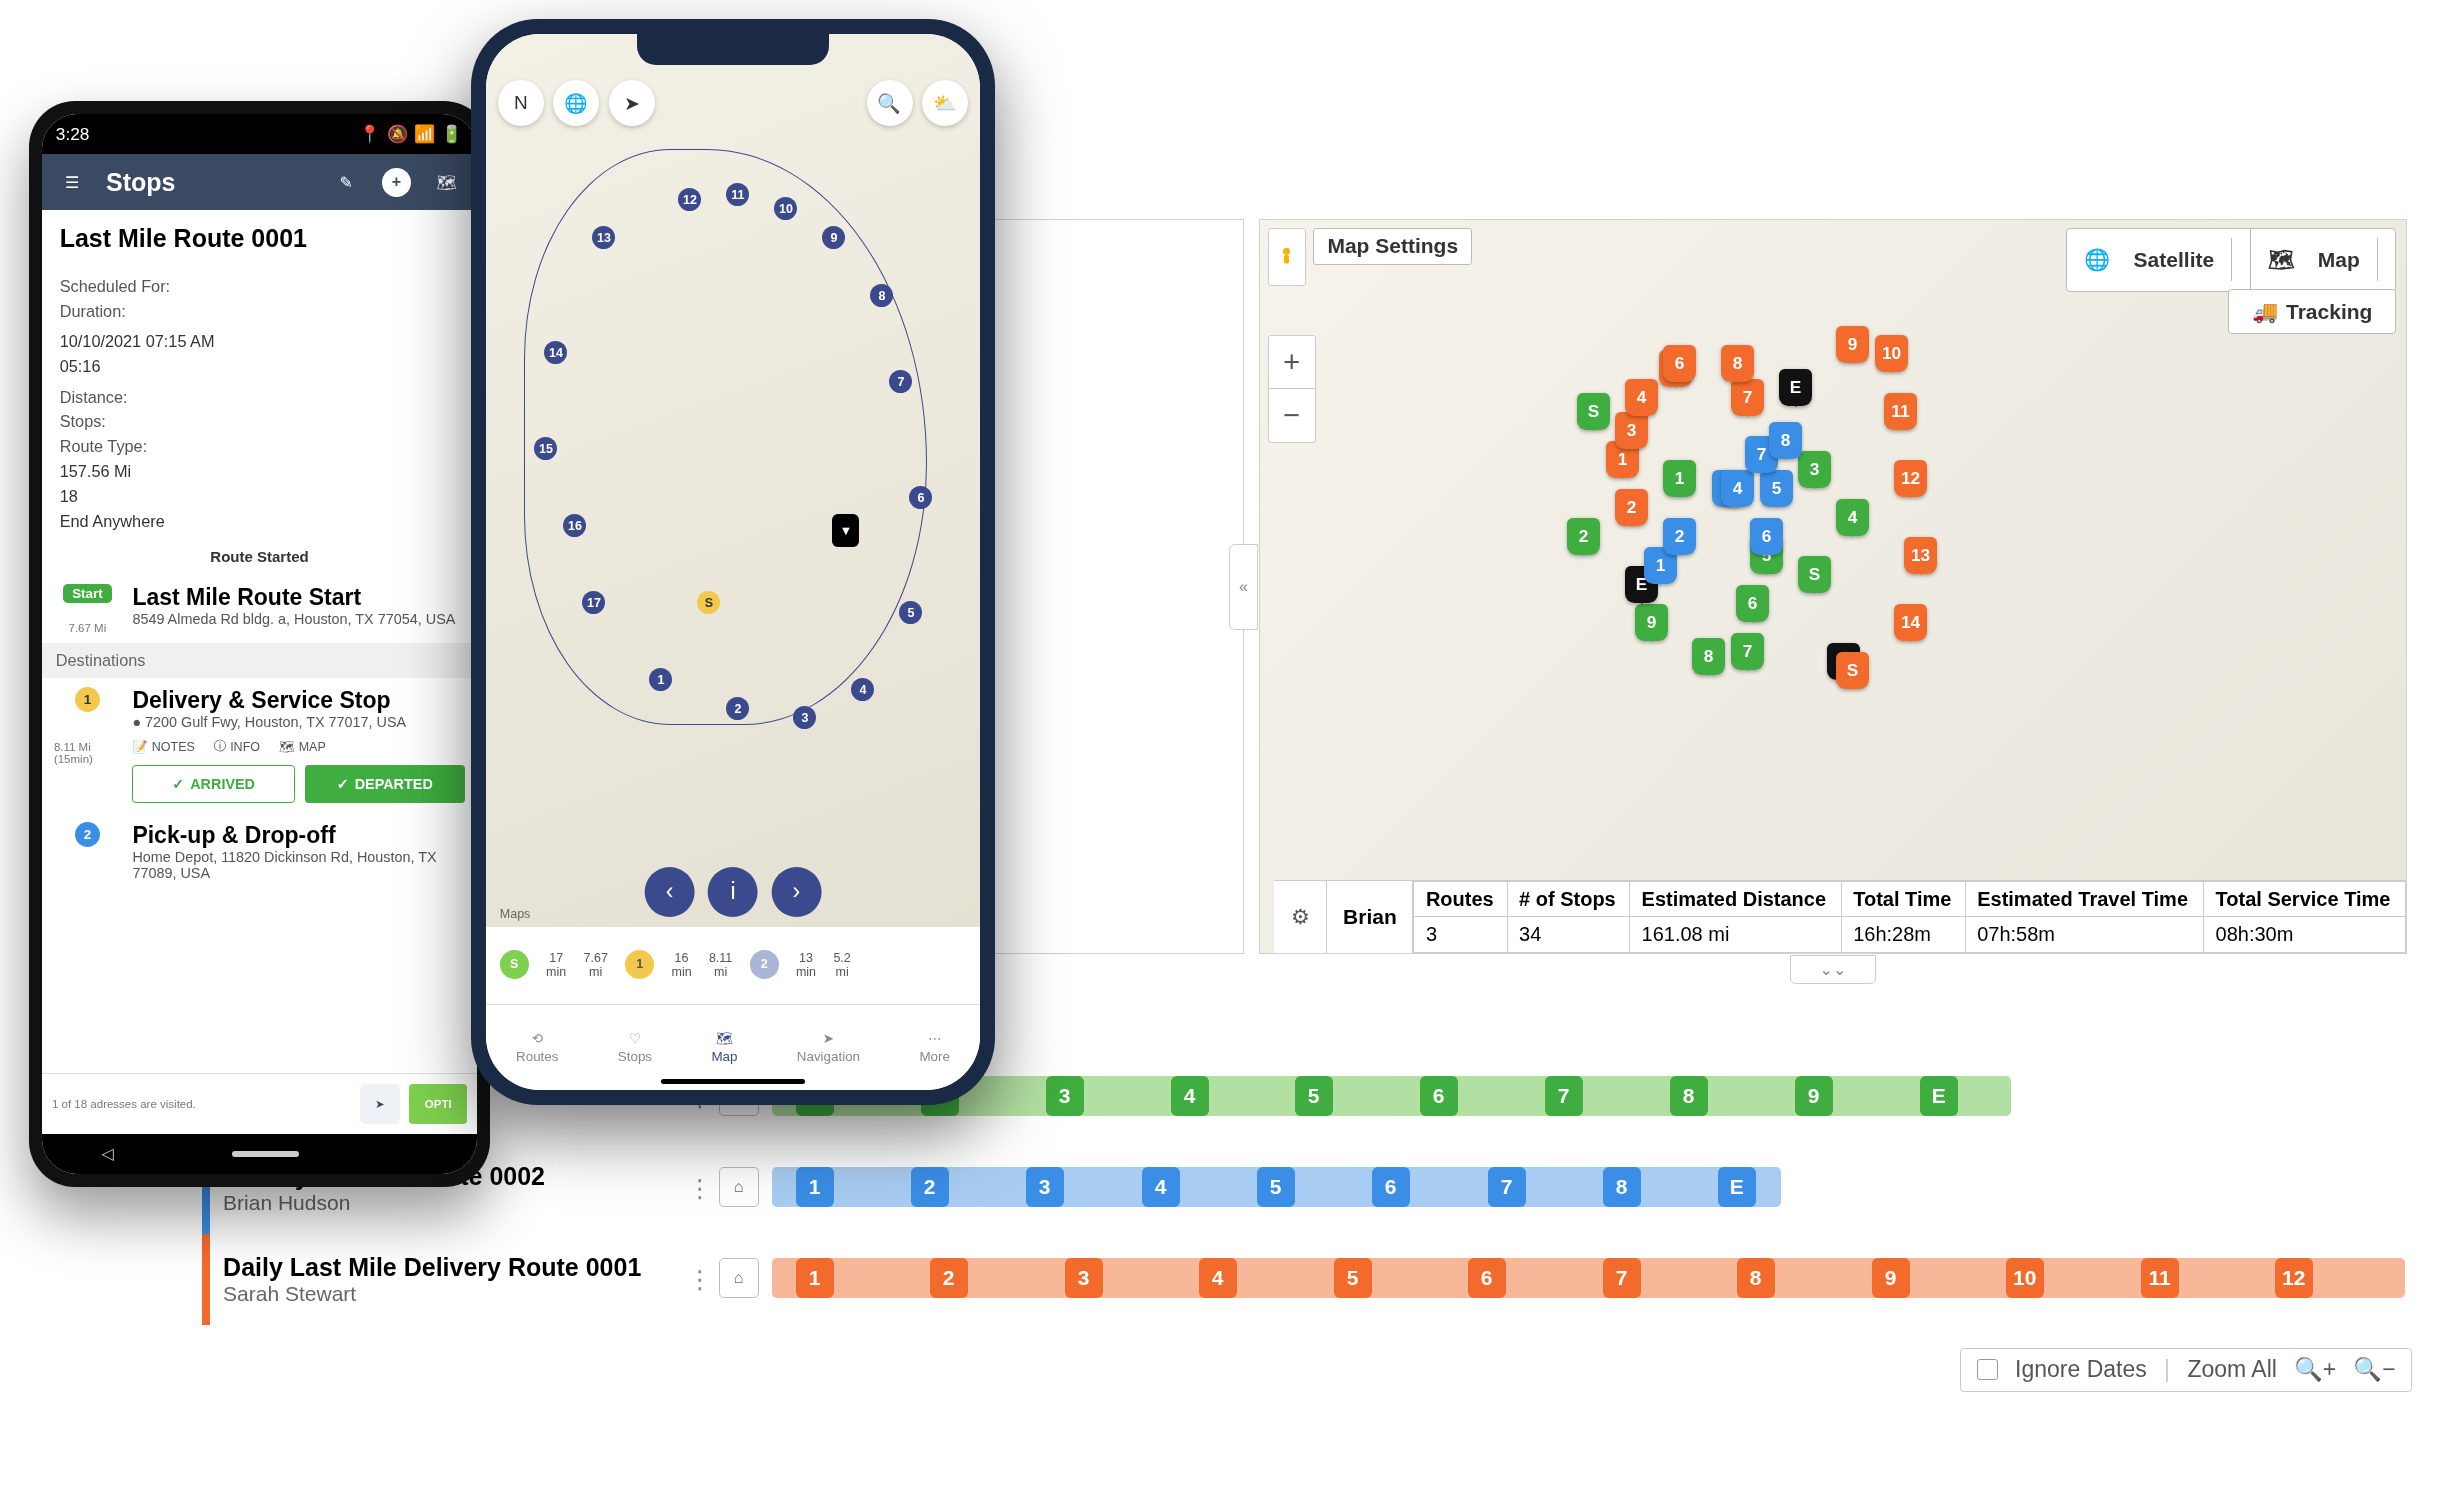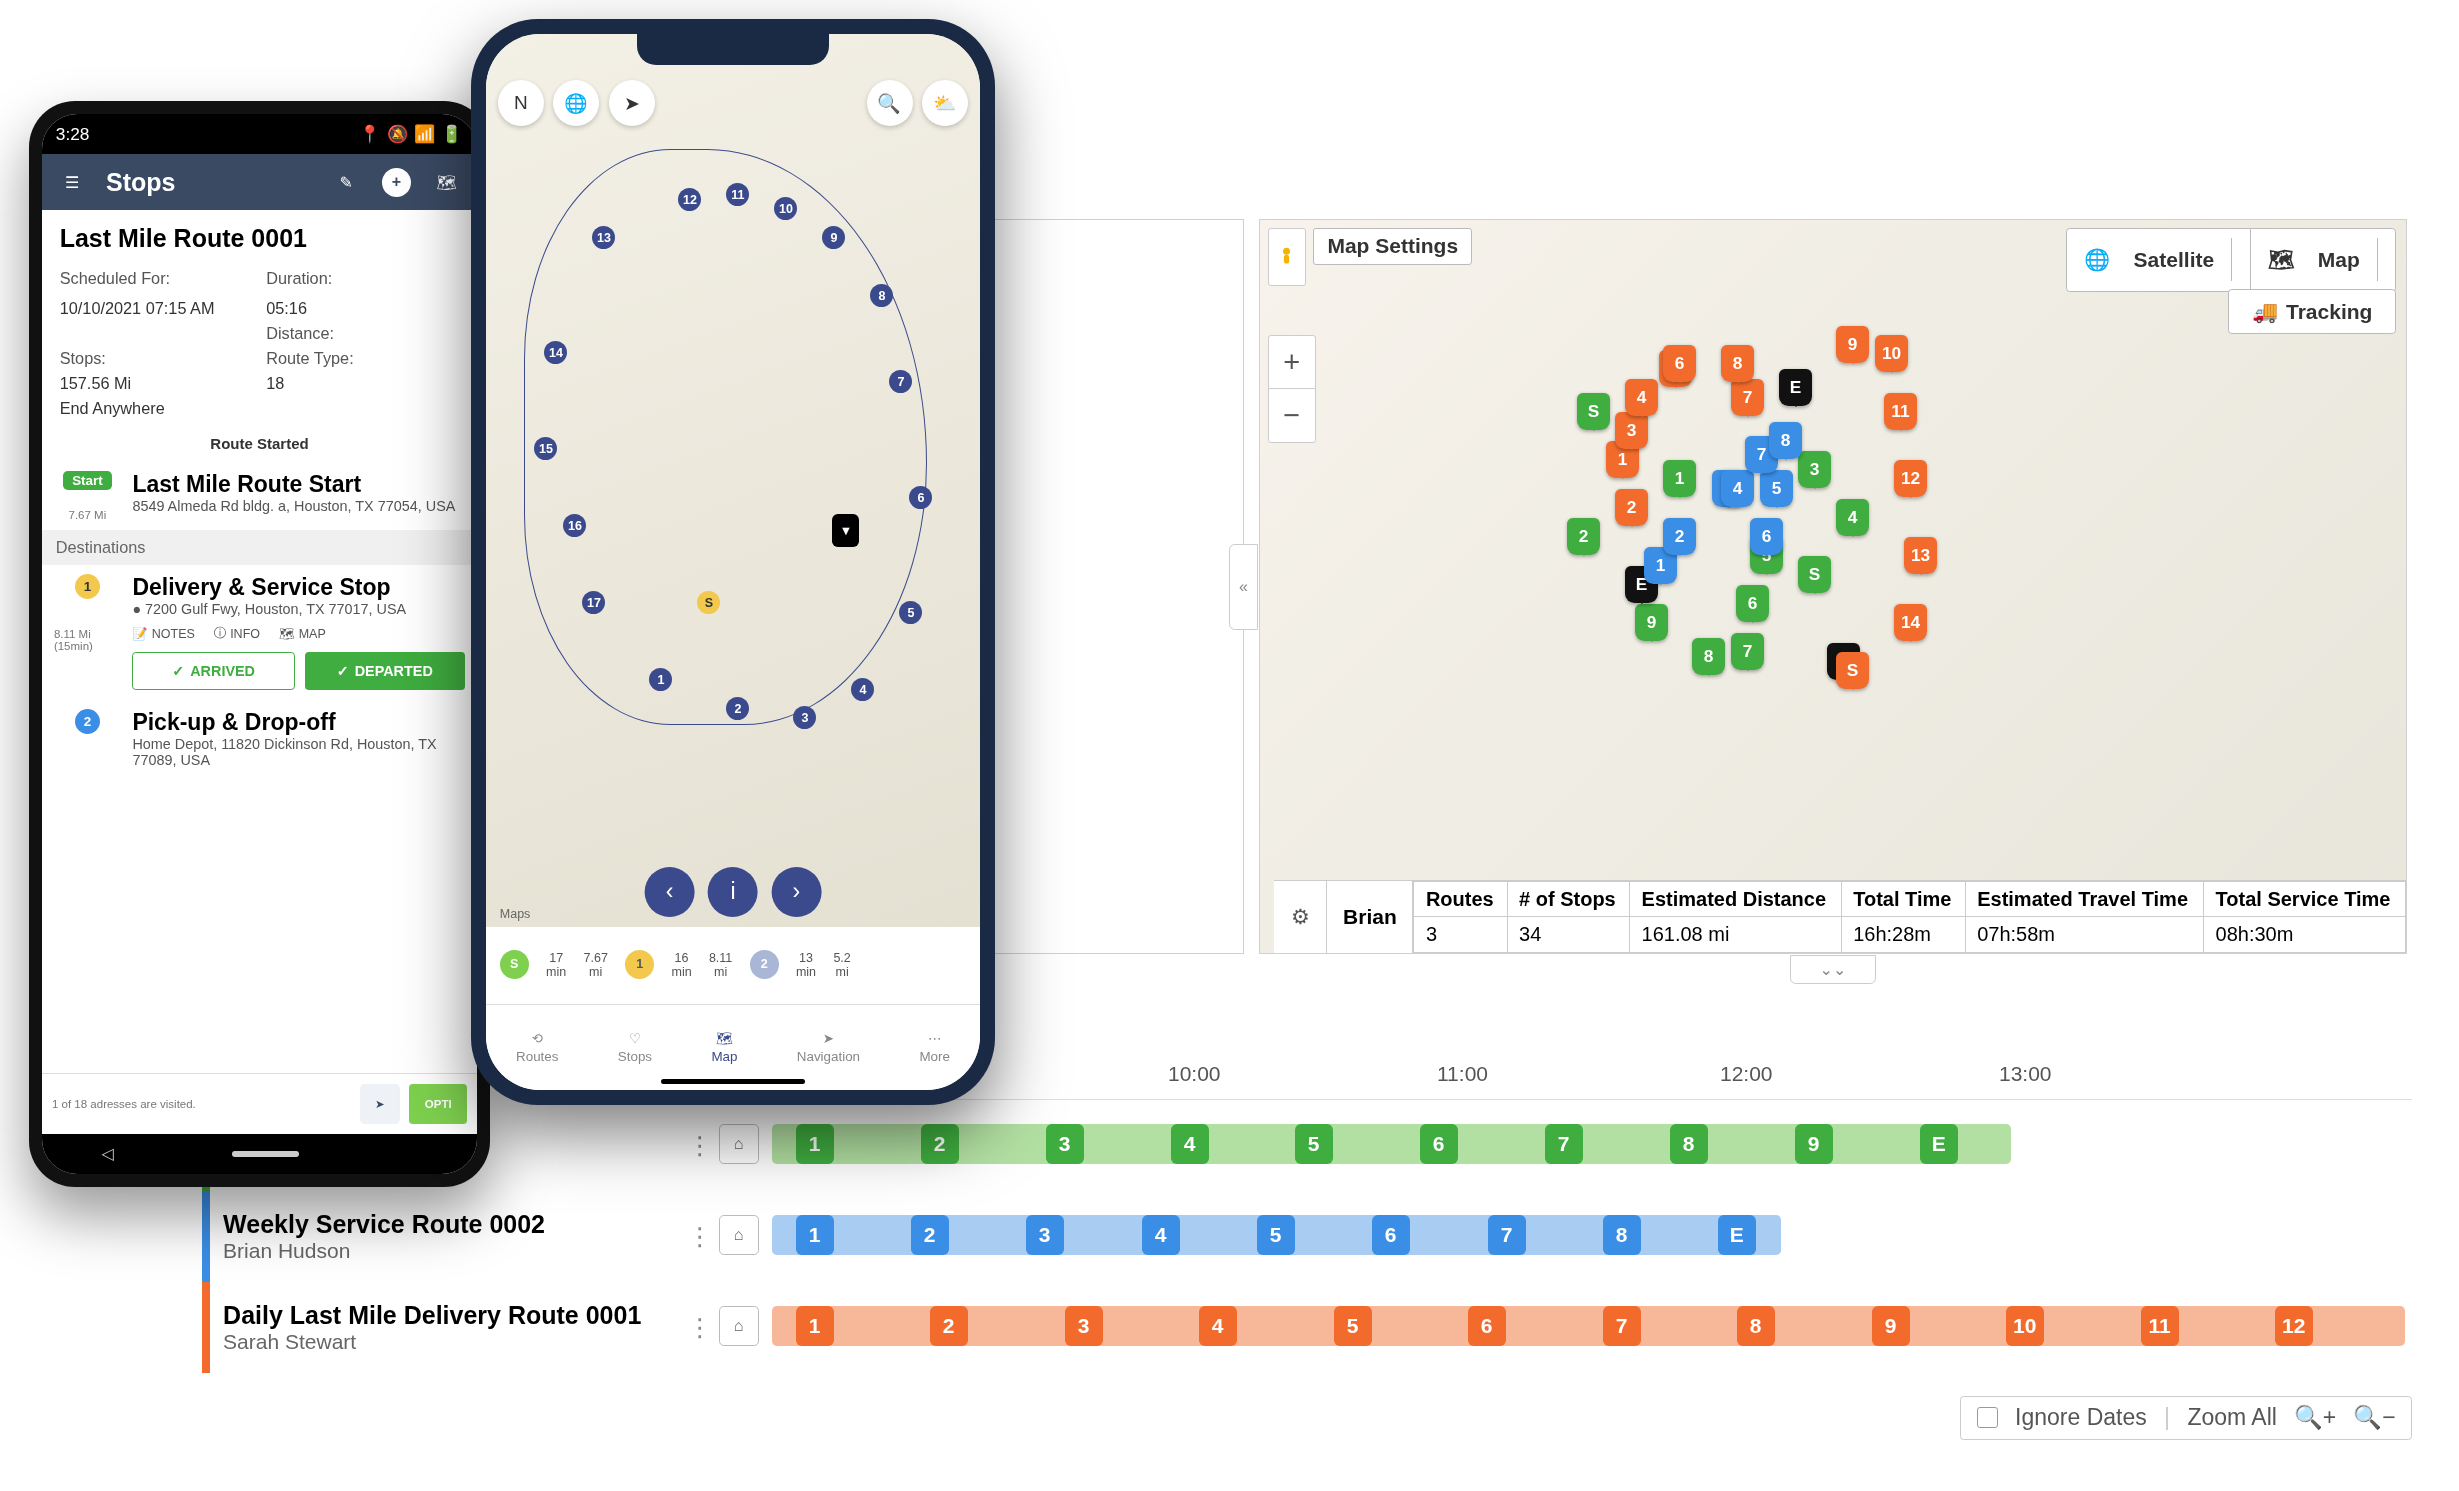--- a/index.html
+++ b/index.html
@@ -55,21 +55,21 @@
 .android{position:absolute;left:29px;top:101px;width:461px;height:1086px;background:#111;border-radius:46px;padding:13.4px;box-shadow:0 29px 58px rgba(0,0,0,.4);z-index:5;}
 .android-screen{width:100%;height:100%;background:#fff;border-radius:35px;overflow:hidden;position:relative;}
 .android-status{height:40px;background:#000;color:#fff;display:flex;align-items:center;padding:0 13.4px;font-size:17.3px;justify-content:space-between;}
 .android-status .right{display:flex;gap:5.8px;}
 .android-topbar{height:56px;background:#3b4a63;color:#fff;display:flex;align-items:center;padding:0 13.4px;gap:17.3px;}
 .android-topbar .title{font-size:25px;font-weight:600;flex:1;}
 .android-topbar .iconbtn{width:33px;height:33px;display:flex;align-items:center;justify-content:center;cursor:pointer;}
 .plus-circle{width:29px;height:29px;border-radius:50%;background:#fff;color:#3b4a63;display:flex;align-items:center;justify-content:center;font-weight:900;}
 .route-header{padding:13.4px 17.3px 7.7px;}
 .route-header h2{font-size:25px;font-weight:800;}
-.rh-grid{display:grid;grid-template-columns:1fr 1fr;gap:5.8px 13.4px;font-size:16.3px;margin-top:16px;color:#333;}
+.rh-grid{display:grid;grid-template-columns:1fr;gap:5.8px 13.4px;font-size:16.3px;margin-top:24px;color:#333;}
 .rh-grid .lab{color:#555;}
 .route-started{text-align:center;font-size:15px;font-weight:700;color:#333;margin:9.6px 0;}
 .section-label{background:#f0f0f0;padding:7.7px 13.4px;font-size:16.3px;color:#666;}
 .stop-item{display:flex;padding:9.6px 11.5px;gap:11.5px;position:relative;}
 .stop-left{width:67px;display:flex;flex-direction:column;align-items:center;font-size:11.5px;color:#777;}
 .pill{padding:1.9px 9.6px;border-radius:4.8px;color:#fff;font-size:13.4px;font-weight:700;}
 .pill.start{background:#3fad3f;} .pill.num{background:#f2c94c;color:#333;border-radius:50%;width:25px;height:25px;display:flex;align-items:center;justify-content:center;} .pill.blue{background:#3a8ee6;border-radius:50%;width:25px;height:25px;display:flex;align-items:center;justify-content:center;}
 .stop-body{flex:1;}
 .stop-title{font-size:23px;font-weight:700;}
 .stop-addr{font-size:14.4px;color:#555;}
@@ -194,27 +194,20 @@
         <td>16h:28m</td>
         <td>07h:58m</td>
         <td>08h:30m</td>
       </tr>
     </tbody>
       </table>
   </div>
 </div>
 
 <div class="timeline">
-  <div class="time-ruler">
-    <span class="time-tick" style="left:154px">09:00</span>
-    <span class="time-tick" style="left:442px">10:00</span>
-    <span class="time-tick" style="left:711px">11:00</span>
-    <span class="time-tick" style="left:994px">12:00</span>
-    <span class="time-tick" style="left:1273px">13:00</span>
-  </div>
 
   <div id="tl-rows">
       <div class="route-row">
         <div class="route-stripe" style="background: rgb(63, 173, 63);"></div>
         <div class="route-info">
           <div class="rname">0003</div>
         </div>
         <div class="route-menu">⋮</div>
         <div class="route-bar-area">
           <div class="home-btn">⌂</div>

